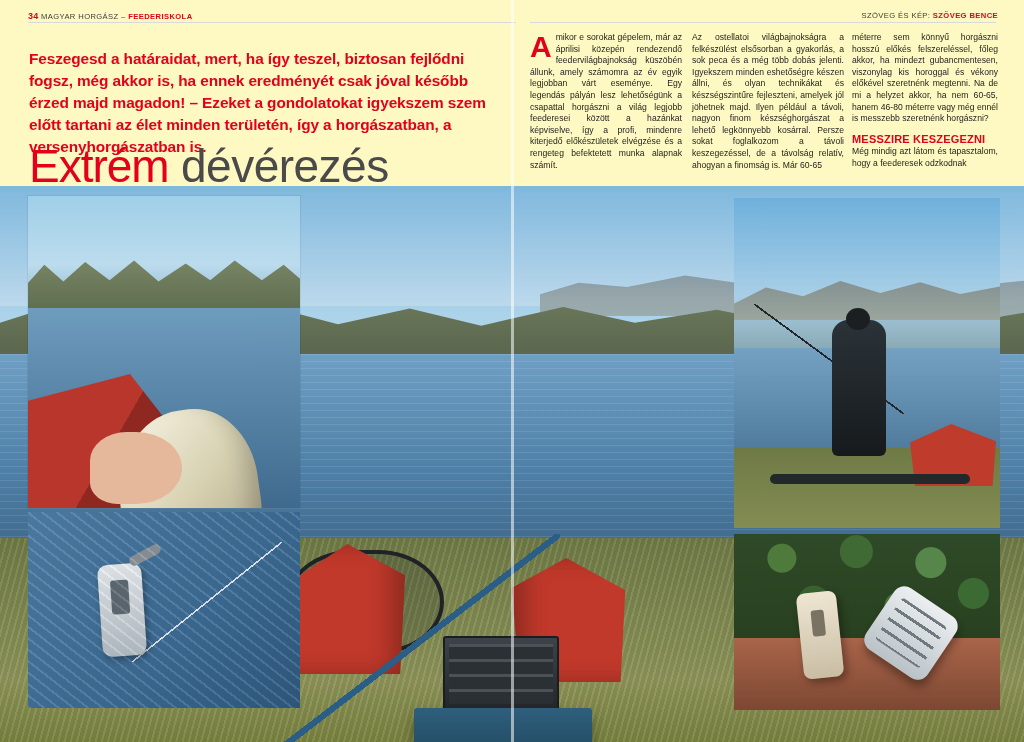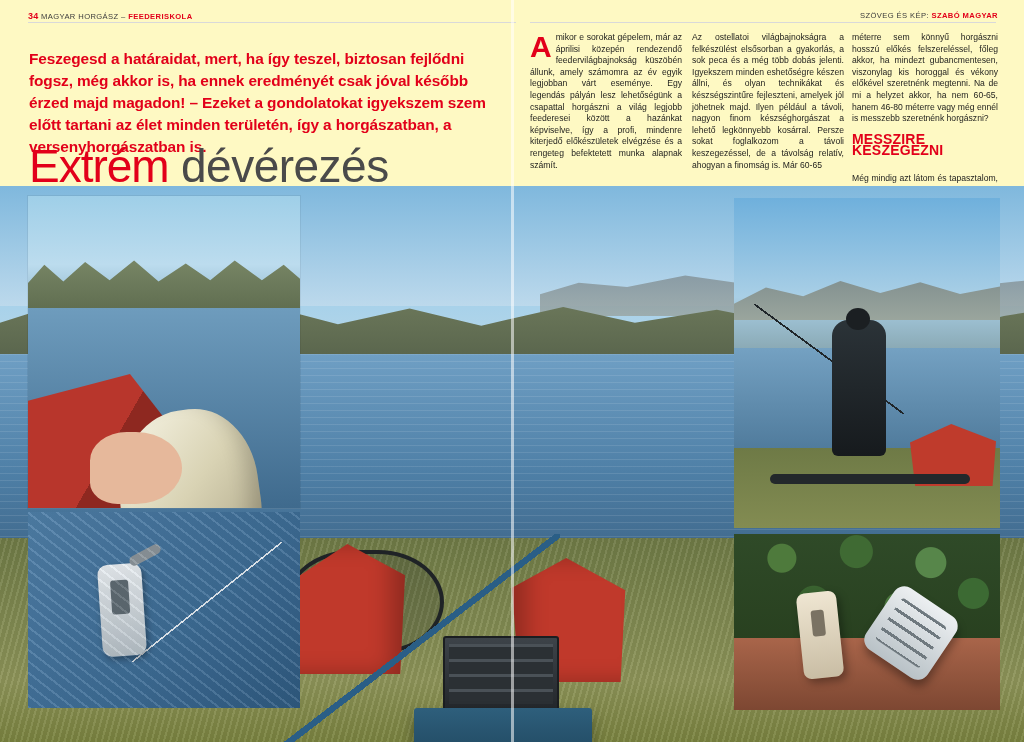--- a/index.html
+++ b/index.html
@@ -121,24 +121,24 @@
     color: #e2001a;
     font-weight: bold;
     font-size: 30px;
     line-height: 26px;
     padding: 1px 4px 0 0;
     margin-top: 1px;
   }
   .subhead {
     color: #e2001a;
     font-weight: bold;
-    font-size: 14px;
+    font-size: 11px;
     letter-spacing: .2px;
     margin-top: 9px;
-    margin-bottom: 16px;
+    margin-bottom: 1px;
   }
 
   
   .photo {
     position: absolute;
     overflow: hidden;
     border: 0;
   }
 
   
@@ -391,21 +391,21 @@
 <body>
 
 <div id="page">
 
   <div class="header-bar">
     <div class="hdr-left">
       <span class="hdr-pageno">34</span>
       <span class="hdr-mag">MAGYAR HORGÁSZ</span><span class="hdr-mag"> – </span><span class="hdr-sect">FEEDERISKOLA</span>
     </div>
     <div class="hdr-right">
-      <span class="hdr-credit-label">SZÖVEG ÉS KÉP: </span><span class="hdr-credit-name">SZABÓ MAGYAR</span>
+      <span class="hdr-credit-label">SZÖVEG ÉS KÉP: </span><span class="hdr-credit-name">SZÖVEG BENCE</span>
     </div>
     <div class="rule-left"></div>
     <div class="rule-right"></div>
   </div>
 
   <div class="lead">Feszegesd a határaidat, mert, ha így teszel, biztosan fejlődni fogsz, még akkor is, ha ennek eredményét csak jóval később érzed majd magadon! – Ezeket a gondolatokat igyekszem szem előtt tartani az élet minden területén, így a horgászatban, a versenyhorgászatban is.</div>
 
   <div class="headline">
     <span class="h-red">Extrém</span><span class="h-dark"> dévérezés</span>
   </div>

